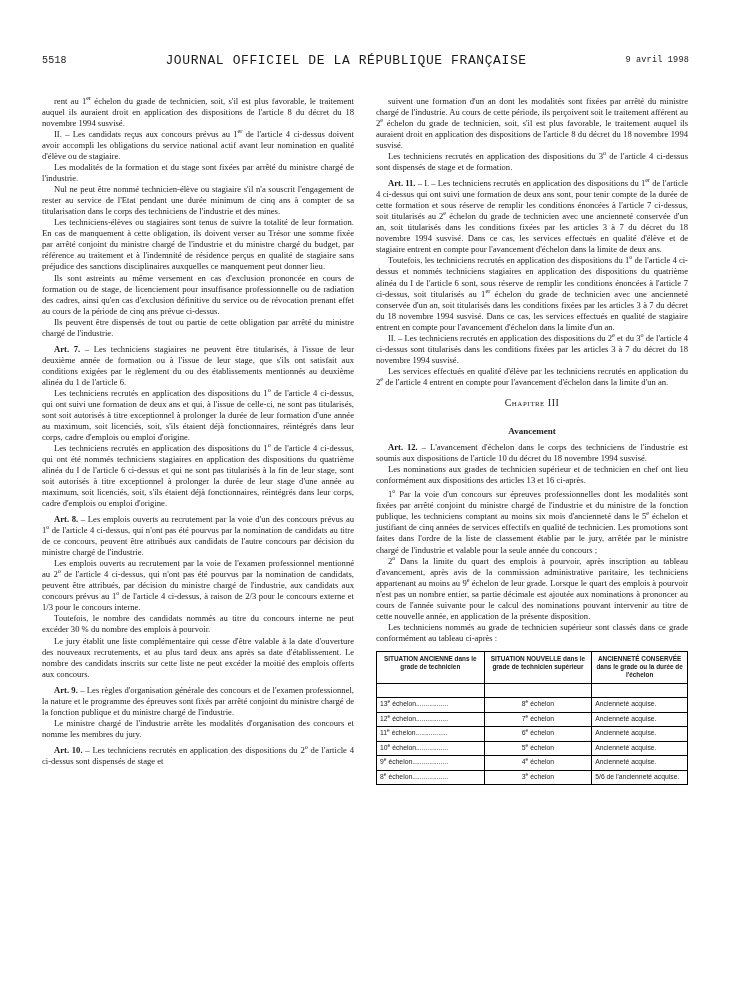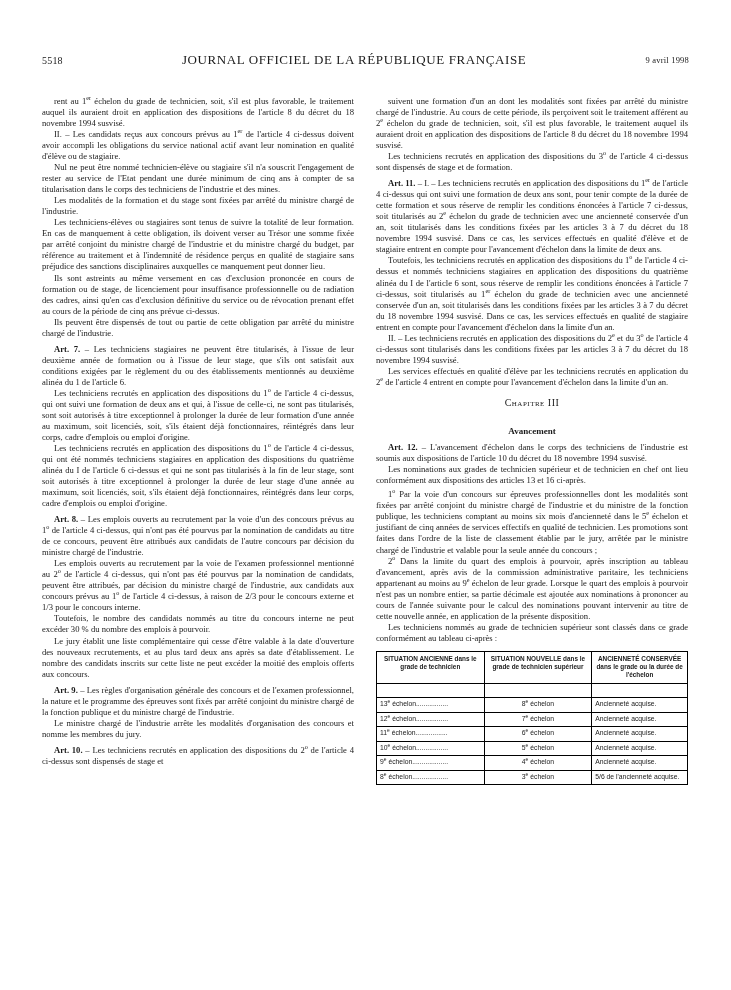--- a/index.html
+++ b/index.html
@@ -22,21 +22,21 @@
     box-sizing: border-box;
     padding: 0;
   }
   
   .header {
     position: absolute;
     top: 52px;
     left: 42px;
     right: 42px;
     height: 16px;
-    font-family: Liberation Serif, serif;
+    font-family: Liberation Mono, monospace;
     font-size: 9.5px;
     letter-spacing: 0.2px;
     color: #1a1a1a;
     display: flex;
     align-items: center;
     justify-content: space-between;
   }
   .header .page-num {
     font-size: 10px;
   }
@@ -130,22 +130,22 @@
     <div class="page-num">5518</div>
     <div class="journal-title">JOURNAL OFFICIEL DE LA RÉPUBLIQUE FRANÇAISE</div>
     <div class="date">9 avril 1998</div>
   </div>
 
   <div class="columns">
 
     <div class="col" id="left-col">
         <p>rent au 1<sup>er</sup> échelon du grade de technicien, soit, s'il est plus favorable, le traitement auquel ils auraient droit en application des dispositions de l'article 8 du décret du 18 novembre 1994 susvisé.</p>
         <p>II. – Les candidats reçus aux concours prévus au 1<sup>er</sup> de l'article 4 ci-dessus doivent avoir accompli les obligations du service national actif avant leur nomination en qualité d'élève ou de stagiaire.</p>
+        <p>Les modalités de la formation et du stage sont fixées par arrêté du ministre chargé de l'industrie.</p>
         <p>Nul ne peut être nommé technicien-élève ou stagiaire s'il n'a souscrit l'engagement de rester au service de l'Etat pendant une durée minimum de cinq ans à compter de sa titularisation dans le corps des techniciens de l'industrie et des mines.</p>
-        <p>Les modalités de la formation et du stage sont fixées par arrêté du ministre chargé de l'industrie.</p>
         <p>Les techniciens-élèves ou stagiaires sont tenus de suivre la totalité de leur formation. En cas de manquement à cette obligation, ils doivent verser au Trésor une somme fixée par arrêté conjoint du ministre chargé de l'industrie et du ministre chargé du budget, par référence au traitement et à l'indemnité de résidence perçus en qualité de stagiaire sans préjudice des sanctions disciplinaires auxquelles ce manquement peut donner lieu.</p>
         <p>Ils sont astreints au même versement en cas d'exclusion prononcée en cours de formation ou de stage, de licenciement pour insuffisance professionnelle ou de radiation des cadres, ainsi qu'en cas d'exclusion définitive du service ou de révocation prenant effet au cours de la période de cinq ans prévue ci-dessus.</p>
         <p>Ils peuvent être dispensés de tout ou partie de cette obligation par arrêté du ministre chargé de l'industrie.</p>
         <div class="gap"></div>
         <p class="art"><span class="artnum">Art. 7.</span><span> – Les techniciens stagiaires ne peuvent être titularisés, à l'issue de leur deuxième année de formation ou à l'issue de leur stage, que s'ils ont satisfait aux conditions exigées par le règlement du ou des établissements mentionnés au deuxième alinéa du 1 de l'article 6.</span></p>
         <p>Les techniciens recrutés en application des dispositions du 1<sup>o</sup> de l'article 4 ci-dessus, qui ont suivi une formation de deux ans et qui, à l'issue de celle-ci, ne sont pas titularisés, sont soit autorisés à titre exceptionnel à prolonger la durée de leur formation d'une année au maximum, soit licenciés, soit, s'ils étaient déjà fonctionnaires, réintégrés dans leur corps, cadre d'emplois ou emploi d'origine.</p>
         <p>Les techniciens recrutés en application des dispositions du 1<sup>o</sup> de l'article 4 ci-dessus, qui ont été nommés techniciens stagiaires en application des dispositions du quatrième alinéa du I de l'article 6 ci-dessus et qui ne sont pas titularisés à la fin de leur stage, sont soit autorisés à titre exceptionnel à prolonger la durée de leur stage d'une année au maximum, soit licenciés, soit, s'ils étaient déjà fonctionnaires, réintégrés dans leur corps, cadre d'emplois ou emploi d'origine.</p>
         <div class="gap"></div>
         <p class="art"><span class="artnum">Art. 8.</span><span> – Les emplois ouverts au recrutement par la voie d'un des concours prévus au 1<sup>o</sup> de l'article 4 ci-dessus, qui n'ont pas été pourvus par la nomination de candidats au titre de ce concours, peuvent être attribués aux candidats de l'autre concours par décision du ministre chargé de l'industrie.</span></p>
         <p>Les emplois ouverts au recrutement par la voie de l'examen professionnel mentionné au 2<sup>o</sup> de l'article 4 ci-dessus, qui n'ont pas été pourvus par la nomination de candidats, peuvent être attribués, par décision du ministre chargé de l'industrie, aux candidats aux concours prévus au 1<sup>o</sup> de l'article 4 ci-dessus, à raison de 2/3 pour le concours externe et 1/3 pour le concours interne.</p>

